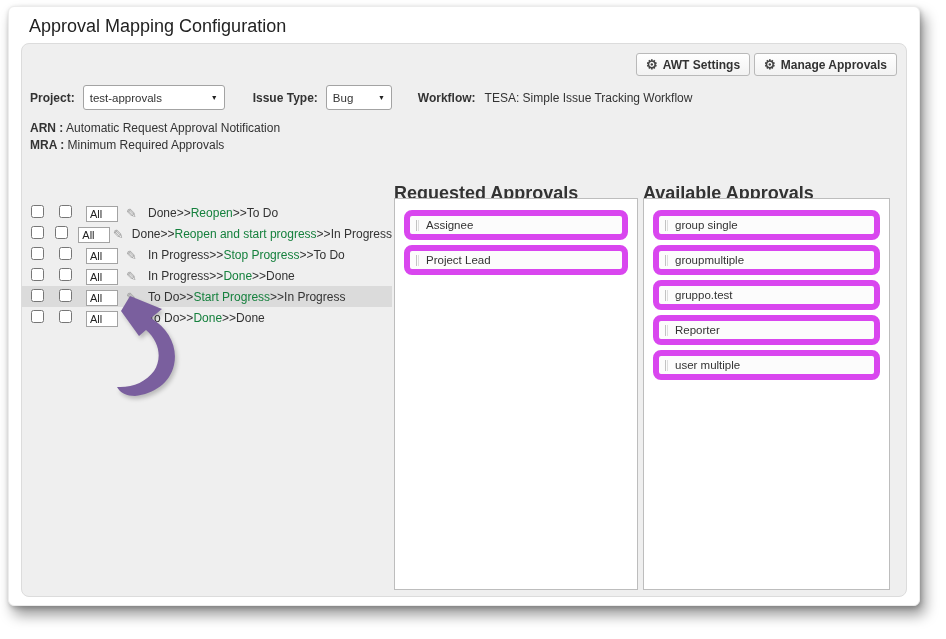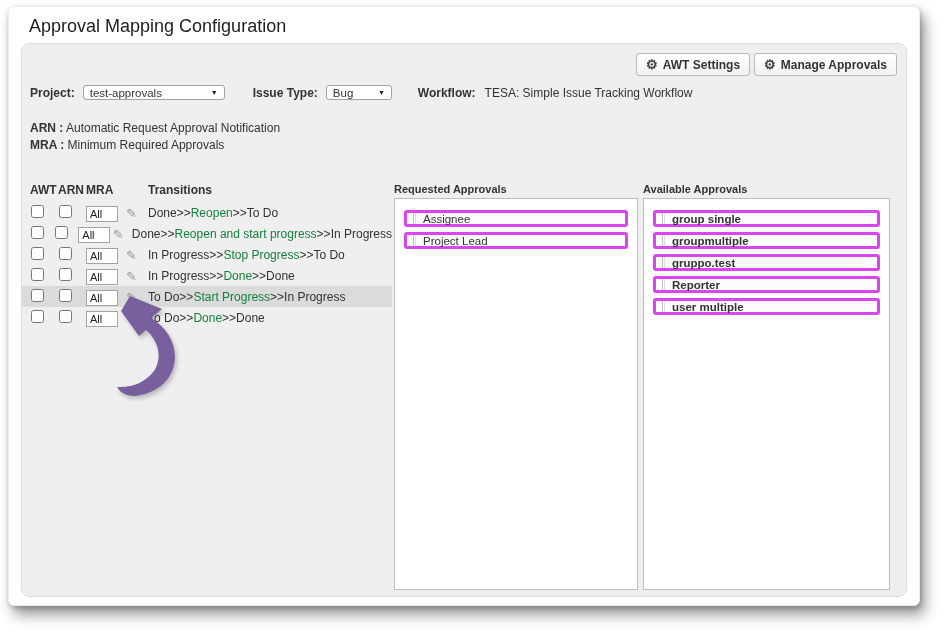--- a/index.html
+++ b/index.html
@@ -34,21 +34,21 @@
   }
   .gear { font-size: 13px; color: #444; line-height: 1; }
   
   .filter-row {
     position: absolute; left: 8px; top: 41px; display: flex; align-items: center;
     font-size: 12px; white-space: nowrap;
   }
   .flabel { font-weight: bold; }
   .select {
     background: #fff; border: 1px solid #a3a3a3; border-radius: 3px;
-    height: 15px; display: flex; align-items: center; justify-content: space-between;
+    height: 25px; display: flex; align-items: center; justify-content: space-between;
     padding: 0 6px; font-size: 11.5px; margin-left: 8px; cursor: pointer;
   }
   .select .caret { font-size: 7px; color: #222; margin-left: 8px; }
   .sel-project { width: 142px; }
   .sel-issue { width: 66px; }
   .wf-label { margin-left: 26px; font-weight: bold; }
   .wf-value { margin-left: 9px; }
   
   .legend { position: absolute; left: 8px; top: 76px; font-size: 12px; }
   .legend-line { height: 17px; line-height: 17px; white-space: nowrap; }
@@ -67,33 +67,33 @@
   .cp { width: 22px; }
   .row input[type="checkbox"] { width: 13px; height: 13px; margin: 0 0 0 1px; }
   .mra-input {
     width: 32px; height: 16px; font-size: 11px; font-family: "Liberation Sans", sans-serif;
     border: 1px solid #a3a3a3; padding: 0 3px; background: #fff; color: #222;
   }
   .pencil-icon { color: #999; font-size: 13px; cursor: pointer; display: inline-block; }
   .trans { font-size: 12px; display: flex; gap: 0; white-space: nowrap; }
   .trans a { color: #15803d; text-decoration: none; cursor: pointer; }
   
-  .panel-title { position: absolute; top: 139px; font-weight: bold; font-size: 11px; }
+  .panel-title { position: absolute; top: 139px; font-weight: bold; font-size: 18px; }
   .pt-requested { left: 372px; }
   .pt-available { left: 621px; }
   .list-panel {
     position: absolute; top: 154px; height: 392px;
     background: #fff; border: 1px solid #bdbdbd;
   }
   .lp-requested { left: 372px; width: 244px; }
-  .lp-available { left: 621px; width: 247px; font-weight: bold; }
+  .lp-available { left: 621px; width: 247px; }
   .list-items { padding: 11px 9px; display: flex; flex-direction: column; gap: 5px; }
   .item {
-    border: 3px solid #d946ef; border-radius: 3px; background: #fcfcfc;
-    height: 17px; display: flex; align-items: center; padding: 0 6px; gap: 7px;
+    border: 6px solid #d946ef; border-radius: 8px; background: #fcfcfc;
+    height: 30px; display: flex; align-items: center; padding: 0 6px; gap: 7px;
     font-size: 11.5px; color: #333; cursor: move;
   }
   .grip { width: 3px; height: 11px; border-left: 1px solid #c2c2c2; border-right: 1px solid #dedede; }
   
   .arrow-annotation {
     position: absolute; left: 95px; top: 252px; width: 100px; height: 102px;
     pointer-events: none; filter: drop-shadow(2px 3px 2px rgba(0,0,0,0.22));
   }
 </style>
 </head>
@@ -137,27 +137,20 @@
           <span class="legend-abbr">ARN :</span>
           <span>Automatic Request Approval Notification</span>
         </div>
 
         <div class="legend-line">
           <span class="legend-abbr">MRA :</span>
           <span>Minimum Required Approvals</span>
         </div>
       </div>
 
-    <div class="thead">
-      <span class="c1">AWT</span>
-      <span class="c2">ARN</span>
-      <span class="cm">MRA</span>
-      <span class="cp"></span>
-      <span>Transitions</span>
-    </div>
 
     <div class="rows">
 
         <div class="row">
           <span class="c1"><input type="checkbox" style=""></span>
           <span class="c2"><input type="checkbox" style=""></span>
           <span class="cm"><input type="text" class="mra-input" value="All" style=""></span>
           <span class="cp"><span class="pencil-icon">✎</span></span>
           <span class="trans">
             <span>Done</span>

